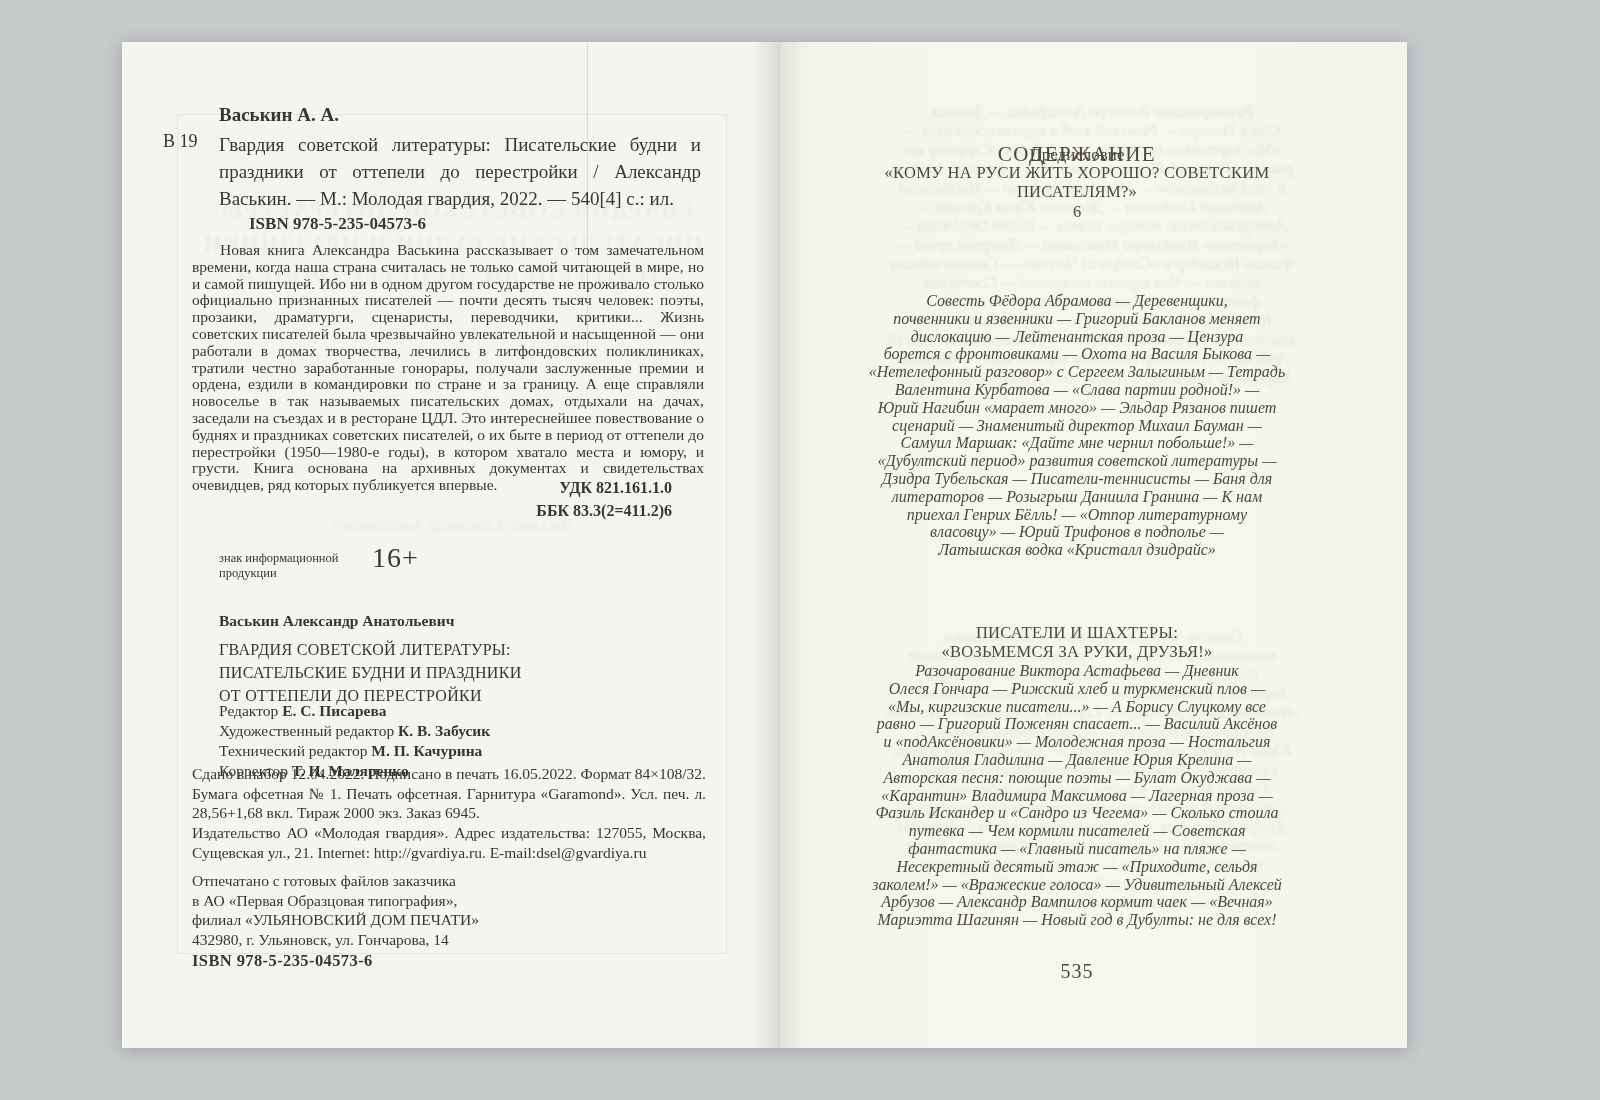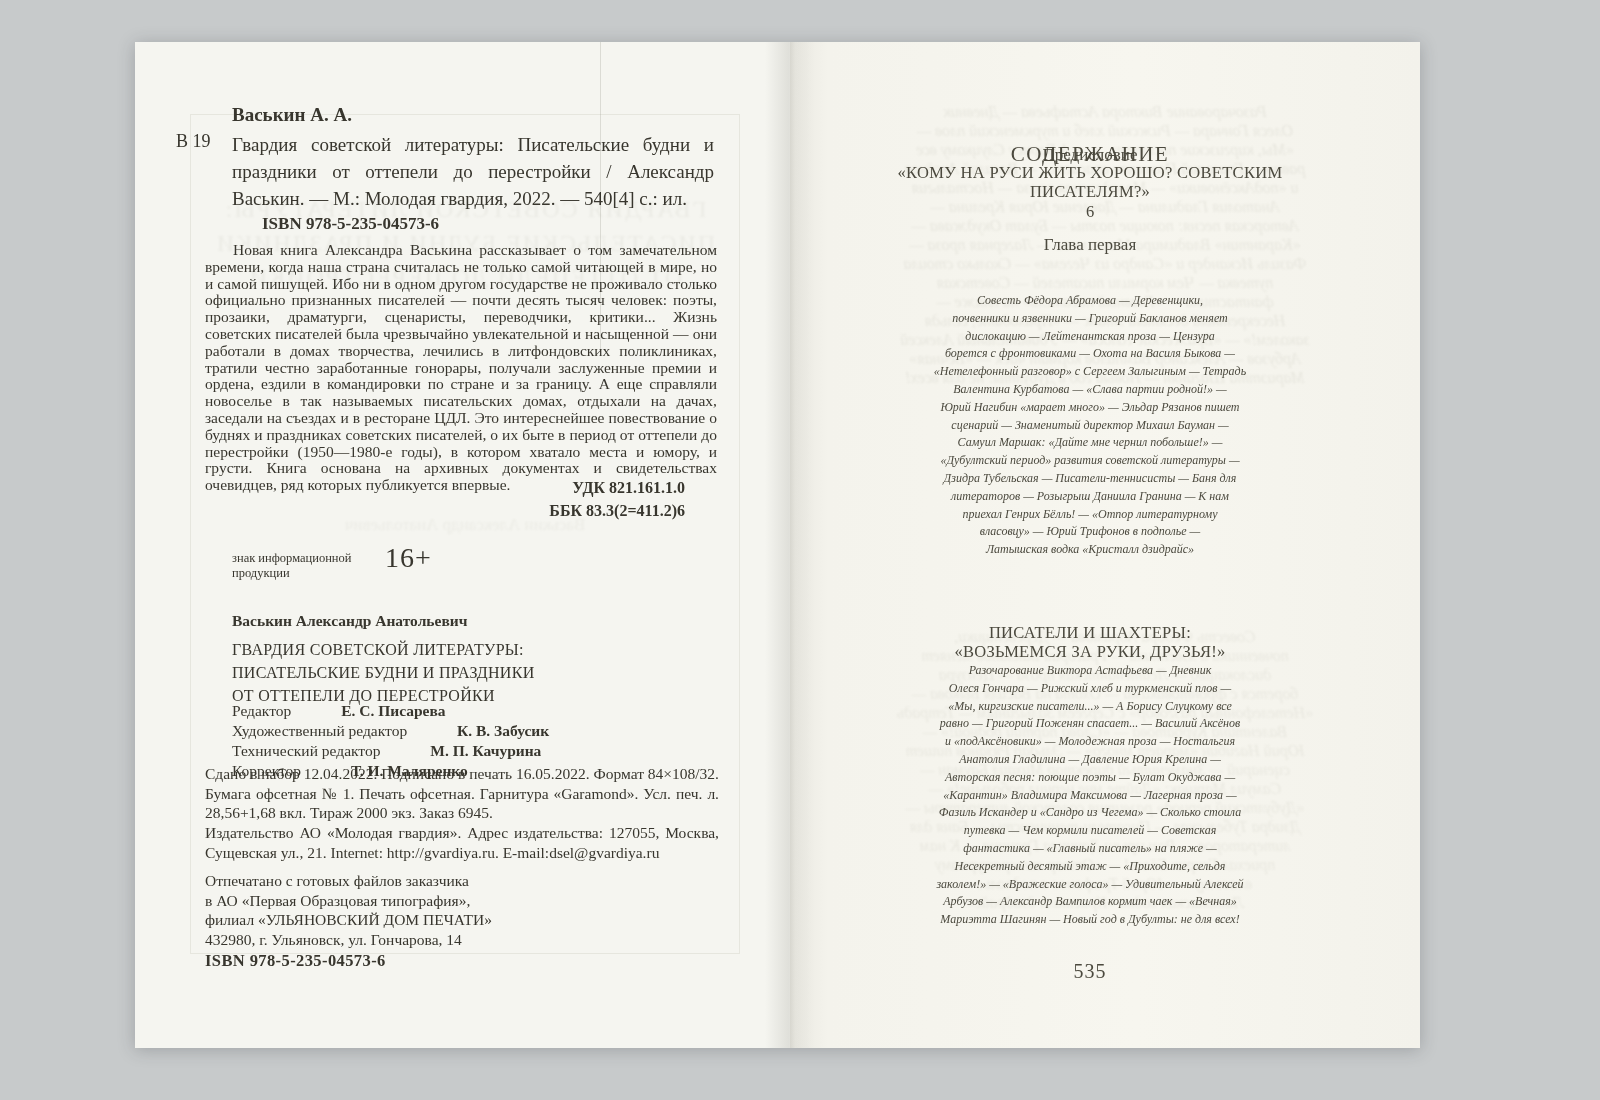--- a/index.html
+++ b/index.html
@@ -4,21 +4,21 @@
 <style>
   html,body{margin:0;padding:0;}
   body{
     width:1600px;height:1100px;
     background:#c7cacb;
     font-family:"Liberation Serif", serif;
     overflow:hidden;
     position:relative;
   }
   .spread{
-    position:absolute;left:135px;top:42px;width:1285px;height:1006px;
+    position:absolute;left:122px;top:42px;width:1285px;height:1006px;
     box-shadow:0 2px 16px rgba(40,45,50,.25);
   }
   .page{position:absolute;top:0;height:100%;overflow:hidden;}
   .page-left{
     left:0;width:655px;
     background:linear-gradient(100deg,#ededе8 0%,#f5f5f0 6%,#f7f7f2 55%,#f2f2ed 96%,#ececе6 100%);
     background-color:#f5f5f0;
     color:#38362e;
   }
   .page-right{
@@ -36,21 +36,21 @@
     position:absolute;left:465px;top:0;width:1px;height:310px;
     background:rgba(150,150,140,.28);
   }
   .inner-box{
     position:absolute;left:55px;top:72px;width:548px;height:838px;
     border:1px solid rgba(140,140,115,.14);
   }
   .abs{position:absolute;}
   .prelines{white-space:pre-line;}
   .just{text-align:justify;}
-  .bold{font-weight:bold;margin-left:46px;}
+  .bold{font-weight:bold;}
 
   
   .lp-author{left:97px;top:62px;font-size:19px;font-weight:bold;}
   .lp-code{left:41px;top:89px;font-size:18px;}
   .lp-cip{left:97px;top:89px;width:482px;font-size:19px;line-height:27px;}
   .lp-isbn-top{left:127px;top:172px;font-size:17px;font-weight:bold;}
   .lp-annot{left:70px;top:200px;width:512px;font-size:15.5px;line-height:16.8px;text-indent:28px;}
   .lp-codes{left:97px;top:434px;width:453px;text-align:right;font-size:16px;font-weight:bold;line-height:23px;}
   .lp-agemark-label{left:97px;top:509px;width:190px;font-size:12.5px;line-height:15px;}
   .lp-agemark{left:250px;top:500px;font-size:28px;letter-spacing:1px;}
@@ -60,21 +60,21 @@
   .lp-print{left:70px;top:722px;width:514px;font-size:15.5px;line-height:19.5px;}
   .lp-pub{left:70px;top:781px;width:514px;font-size:15.5px;line-height:19.5px;}
   .lp-printer{left:70px;top:829px;width:514px;font-size:15.5px;line-height:19.5px;}
   .lp-isbn-bottom{left:70px;top:909px;font-size:16.5px;font-weight:bold;letter-spacing:.4px;}
 
   
   .rp-block{left:10px;width:580px;text-align:center;}
   .rp-title{top:52px;font-size:21px;letter-spacing:1.5px;margin-top:48px;}
   .rp-kicker{font-size:17px;}
   .rp-heading{font-size:16.5px;line-height:19px;letter-spacing:.3px;}
-  .rp-summary{font-style:italic;font-size:12px;line-height:17.8px;}
+  .rp-summary{font-style:italic;font-size:16px;line-height:17.8px;}
   .rp-pagenum{font-size:16.5px;}
   .rp-folio{top:918px;font-size:20px;letter-spacing:1px;}
 
   .t-preface-kicker{top:103px;}
   .t-preface-heading{top:121px;}
   .t-preface-page{top:160px;}
   .t-ch1-kicker{top:193px;}
   .t-ch1-heading{top:211px;}
   .t-ch1-summary{top:250px;}
   .t-ch1-page{top:520px;}
@@ -185,21 +185,20 @@
 власовцу» — Юрий Трифонов в подполье —
 Латышская водка «Кристалл дзидрайс»</div>
 
     <div class="abs rp-block rp-title">СОДЕРЖАНИЕ</div>
 
     <div class="abs rp-block rp-heading prelines t-preface-heading">«КОМУ НА РУСИ ЖИТЬ ХОРОШО? СОВЕТСКИМ
 ПИСАТЕЛЯМ?»</div>
     <div class="abs rp-block rp-kicker t-preface-kicker">Предисловие</div>
     <div class="abs rp-block rp-pagenum t-preface-page">6</div>
 
-    <div class="abs rp-block rp-kicker t-ch1-kicker">Глава первая</div>
     <div class="abs rp-block rp-summary prelines t-ch1-summary">Совесть Фёдора Абрамова — Деревенщики,
 почвенники и язвенники — Григорий Бакланов меняет
 дислокацию — Лейтенантская проза — Цензура
 борется с фронтовиками — Охота на Василя Быкова —
 «Нетелефонный разговор» с Сергеем Залыгиным — Тетрадь
 Валентина Курбатова — «Слава партии родной!» —
 Юрий Нагибин «марает много» — Эльдар Рязанов пишет
 сценарий — Знаменитый директор Михаил Бауман —
 Самуил Маршак: «Дайте мне чернил побольше!» —
 «Дубултский период» развития советской литературы —

